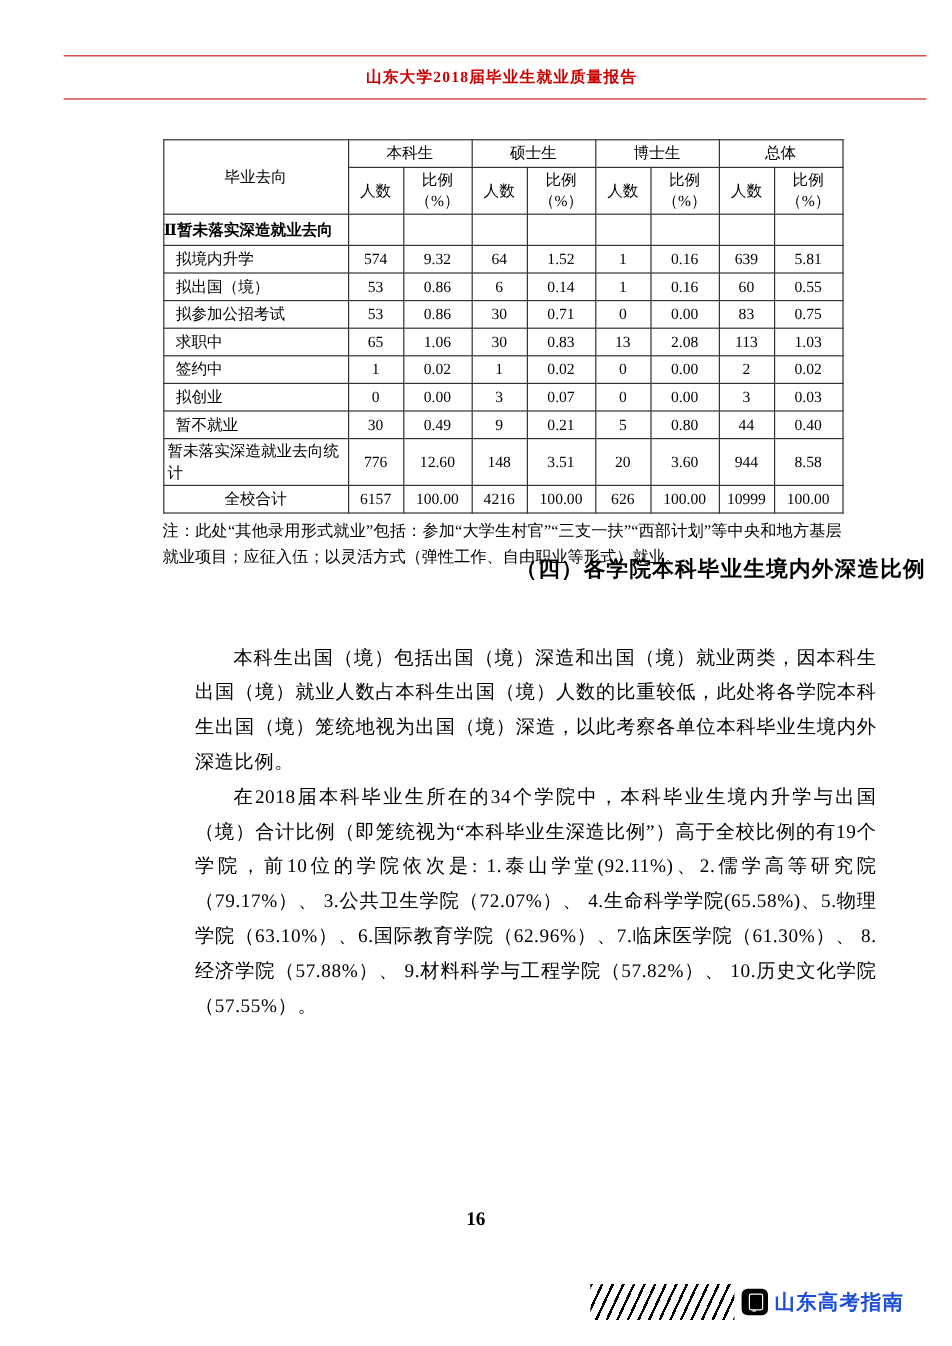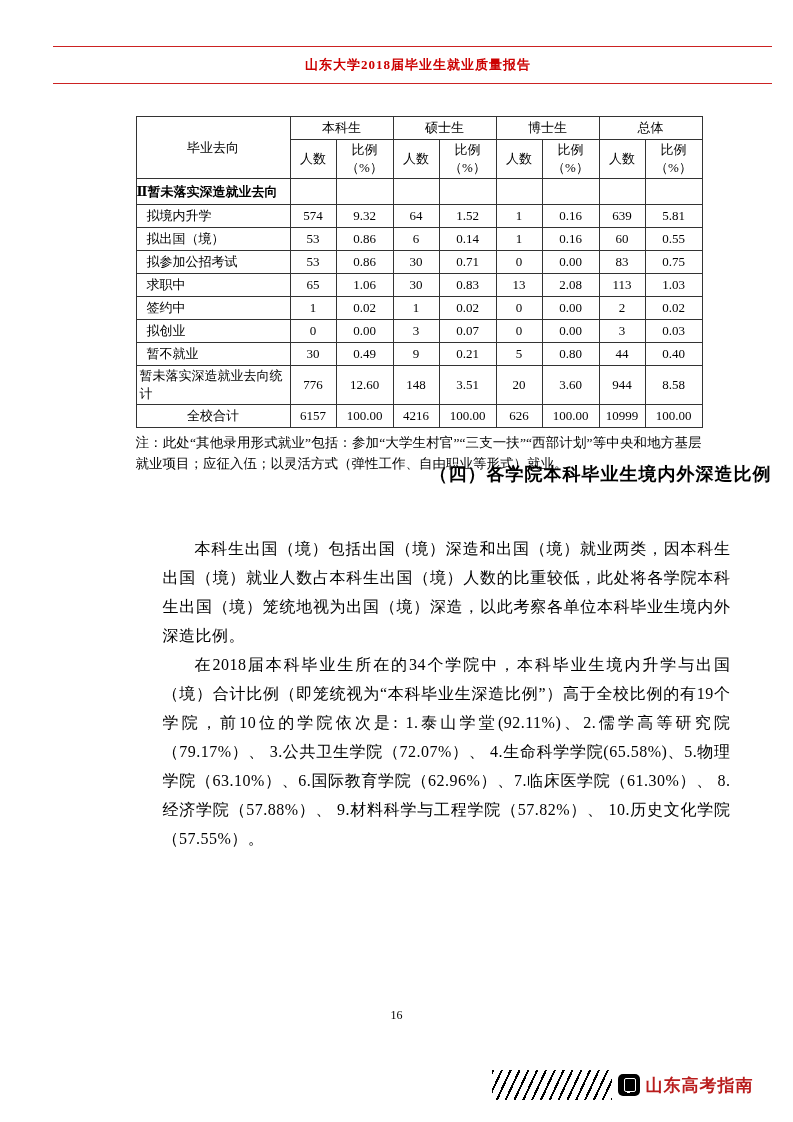--- a/index.html
+++ b/index.html
@@ -102,21 +102,22 @@
   }
   .body-text p { text-indent: 2em; }
 
   
   .page-number {
     position: absolute;
     top: 1008px;
     left: 0;
     width: 100%;
     text-align: center;
-    font-size: 12px;
+    font-size: 16px;
+    font-weight: bold;
   }
 
   
   .footer-brand {
     position: absolute;
     top: 1068px;
     right: 18px;
     display: flex;
     align-items: center;
     gap: 6px;
@@ -154,21 +155,21 @@
     position: absolute;
     left: 9.5px;
     bottom: 3px;
     width: 3px;
     height: 1.5px;
     background: #fff;
   }
   .footer-brand .brand-text {
     font-size: 17px;
     font-weight: bold;
-    color: #b91c1c;
+    color: #1d4ed8;
     letter-spacing: 1px;
     font-family: "Liberation Sans", "DejaVu Sans", sans-serif;
   }
 </style>
 </head>
 <body>
 
 <div class="page">
 
   <div class="doc-header">

